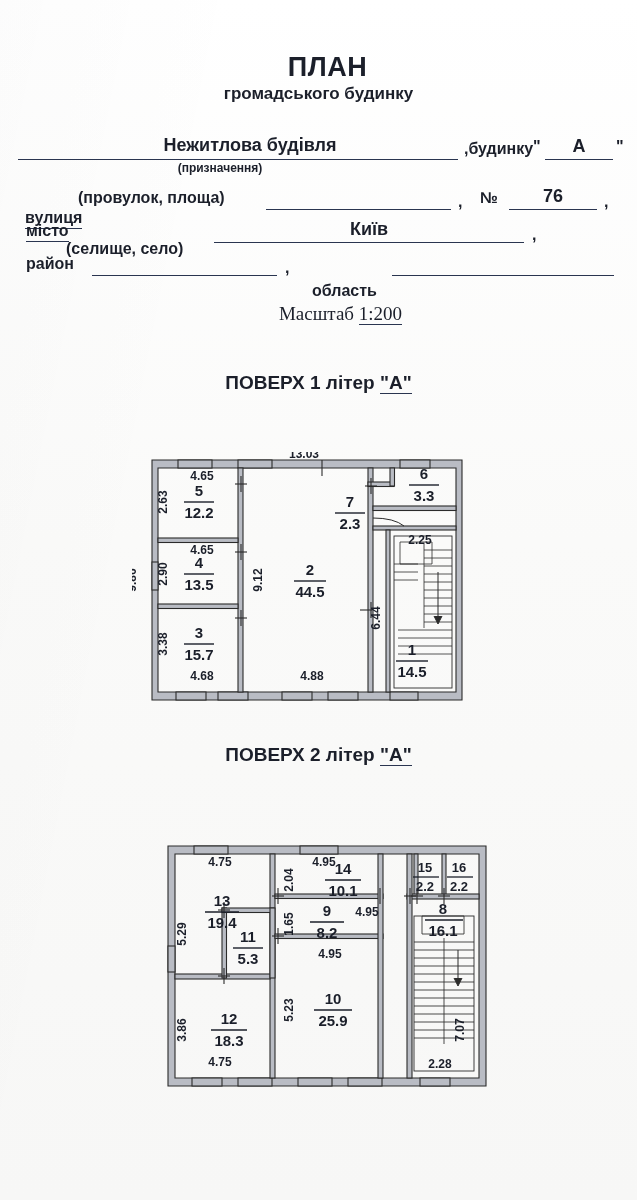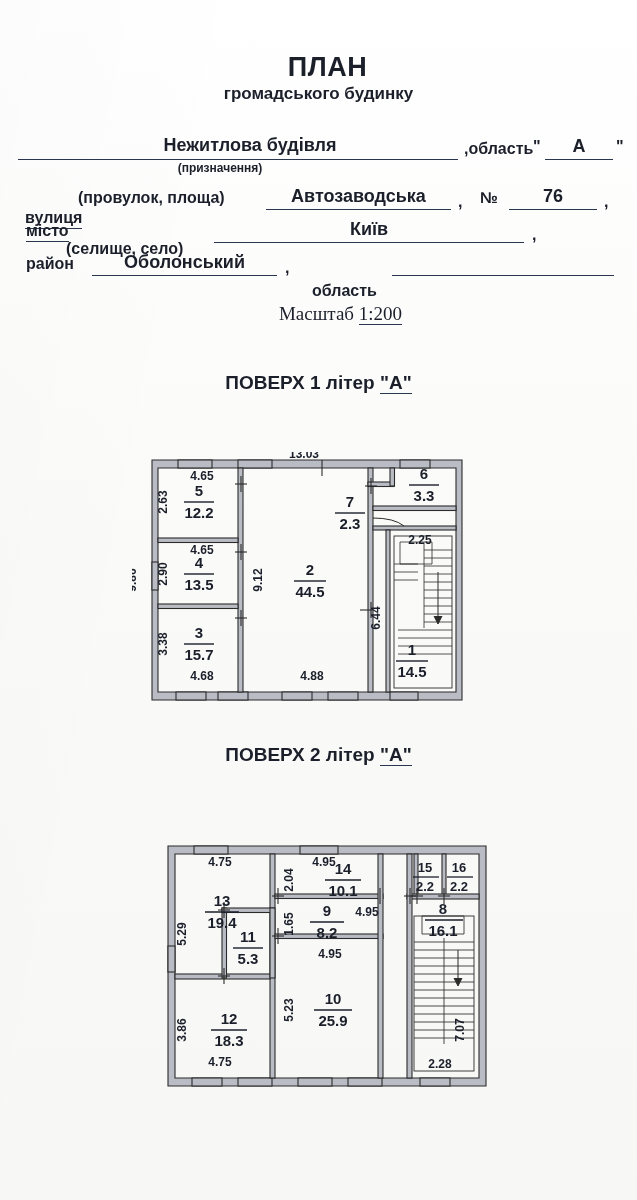--- a/index.html
+++ b/index.html
@@ -60,44 +60,42 @@
 <body>
 
 <div class="page">
 
   <div class="title">ПЛАН</div>
   <div class="subtitle">громадського будинку</div>
 
   <div class="fline" style="left:18px;top:159px;width:440px;"></div>
   <div class="fval" style="left:30px;top:135px;width:440px;">Нежитлова будівля</div>
   <div class="tiny" style="left:120px;top:161px;width:200px;">(призначення)</div>
-  <div class="frow" style="left:464px;top:140px;">,область</div>
+  <div class="frow" style="left:464px;top:140px;">,будинку</div>
   <div class="frow" style="left:533px;top:138px;">"</div>
   <div class="fval" style="left:548px;top:136px;width:62px;">А</div>
   <div class="fline" style="left:545px;top:159px;width:68px;"></div>
   <div class="frow" style="left:616px;top:138px;">"</div>
 
   <div class="frow uline" style="left:25px;top:189px;margin-top:20px;">вулиця</div>
   <div class="frow" style="left:78px;top:189px;">(провулок, площа)</div>
-  <div class="fval" style="left:266px;top:186px;width:185px;">Автозаводська</div>
   <div class="fline" style="left:266px;top:209px;width:185px;"></div>
   <div class="frow" style="left:458px;top:193px;">,</div>
   <div class="frow" style="left:480px;top:189px;">№</div>
   <div class="fval" style="left:509px;top:186px;width:88px;">76</div>
   <div class="fline" style="left:509px;top:209px;width:88px;"></div>
   <div class="frow" style="left:604px;top:193px;">,</div>
 
   <div class="frow uline" style="left:26px;top:222px;">місто</div>
   <div class="frow" style="left:66px;top:240px;">(селище, село)</div>
   <div class="fval" style="left:214px;top:219px;width:310px;">Київ</div>
   <div class="fline" style="left:214px;top:242px;width:310px;"></div>
   <div class="frow" style="left:532px;top:226px;">,</div>
 
   <div class="frow" style="left:26px;top:255px;">район</div>
-  <div class="fval" style="left:92px;top:252px;width:185px;">Оболонський</div>
   <div class="fline" style="left:92px;top:275px;width:185px;"></div>
   <div class="frow" style="left:285px;top:259px;">,</div>
   <div class="frow" style="left:312px;top:260px;margin-top:22px;">область</div>
   <div class="fval" style="left:392px;top:252px;width:222px;"></div>
   <div class="fline" style="left:392px;top:275px;width:222px;"></div>
 
   <div class="scale">
     <span>Масштаб</span>
     <u>1:200</u>
   </div>

